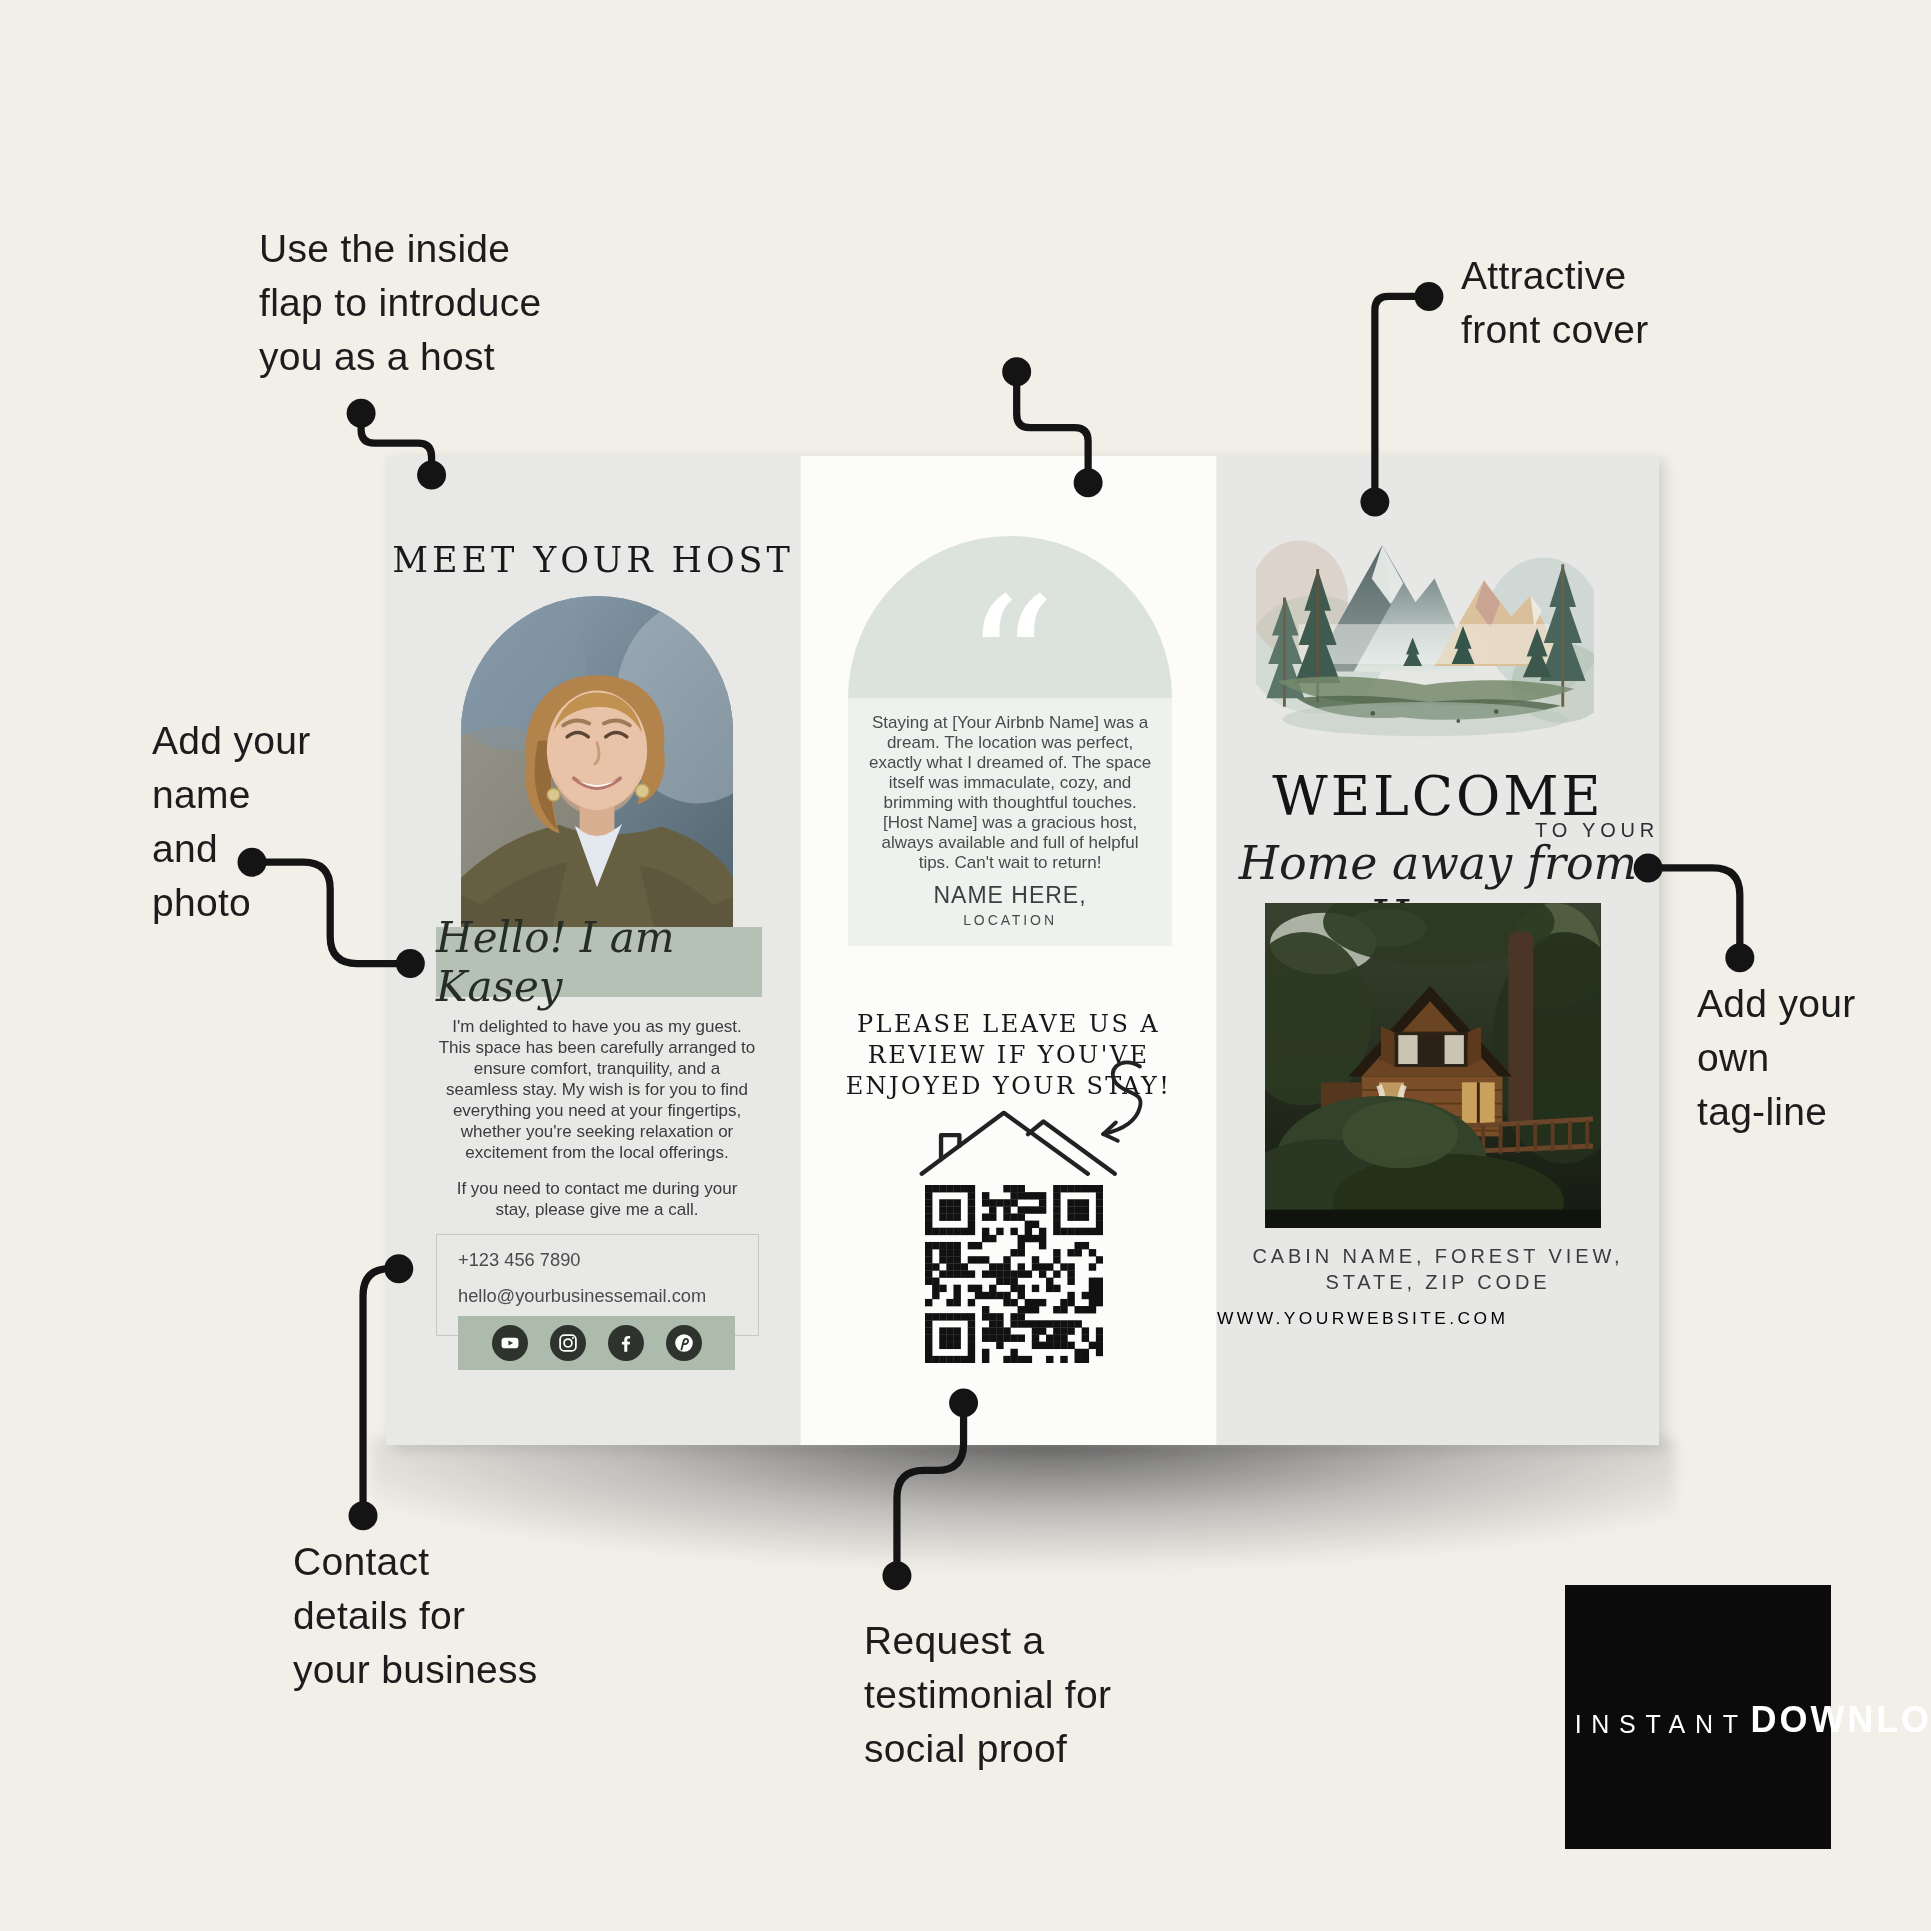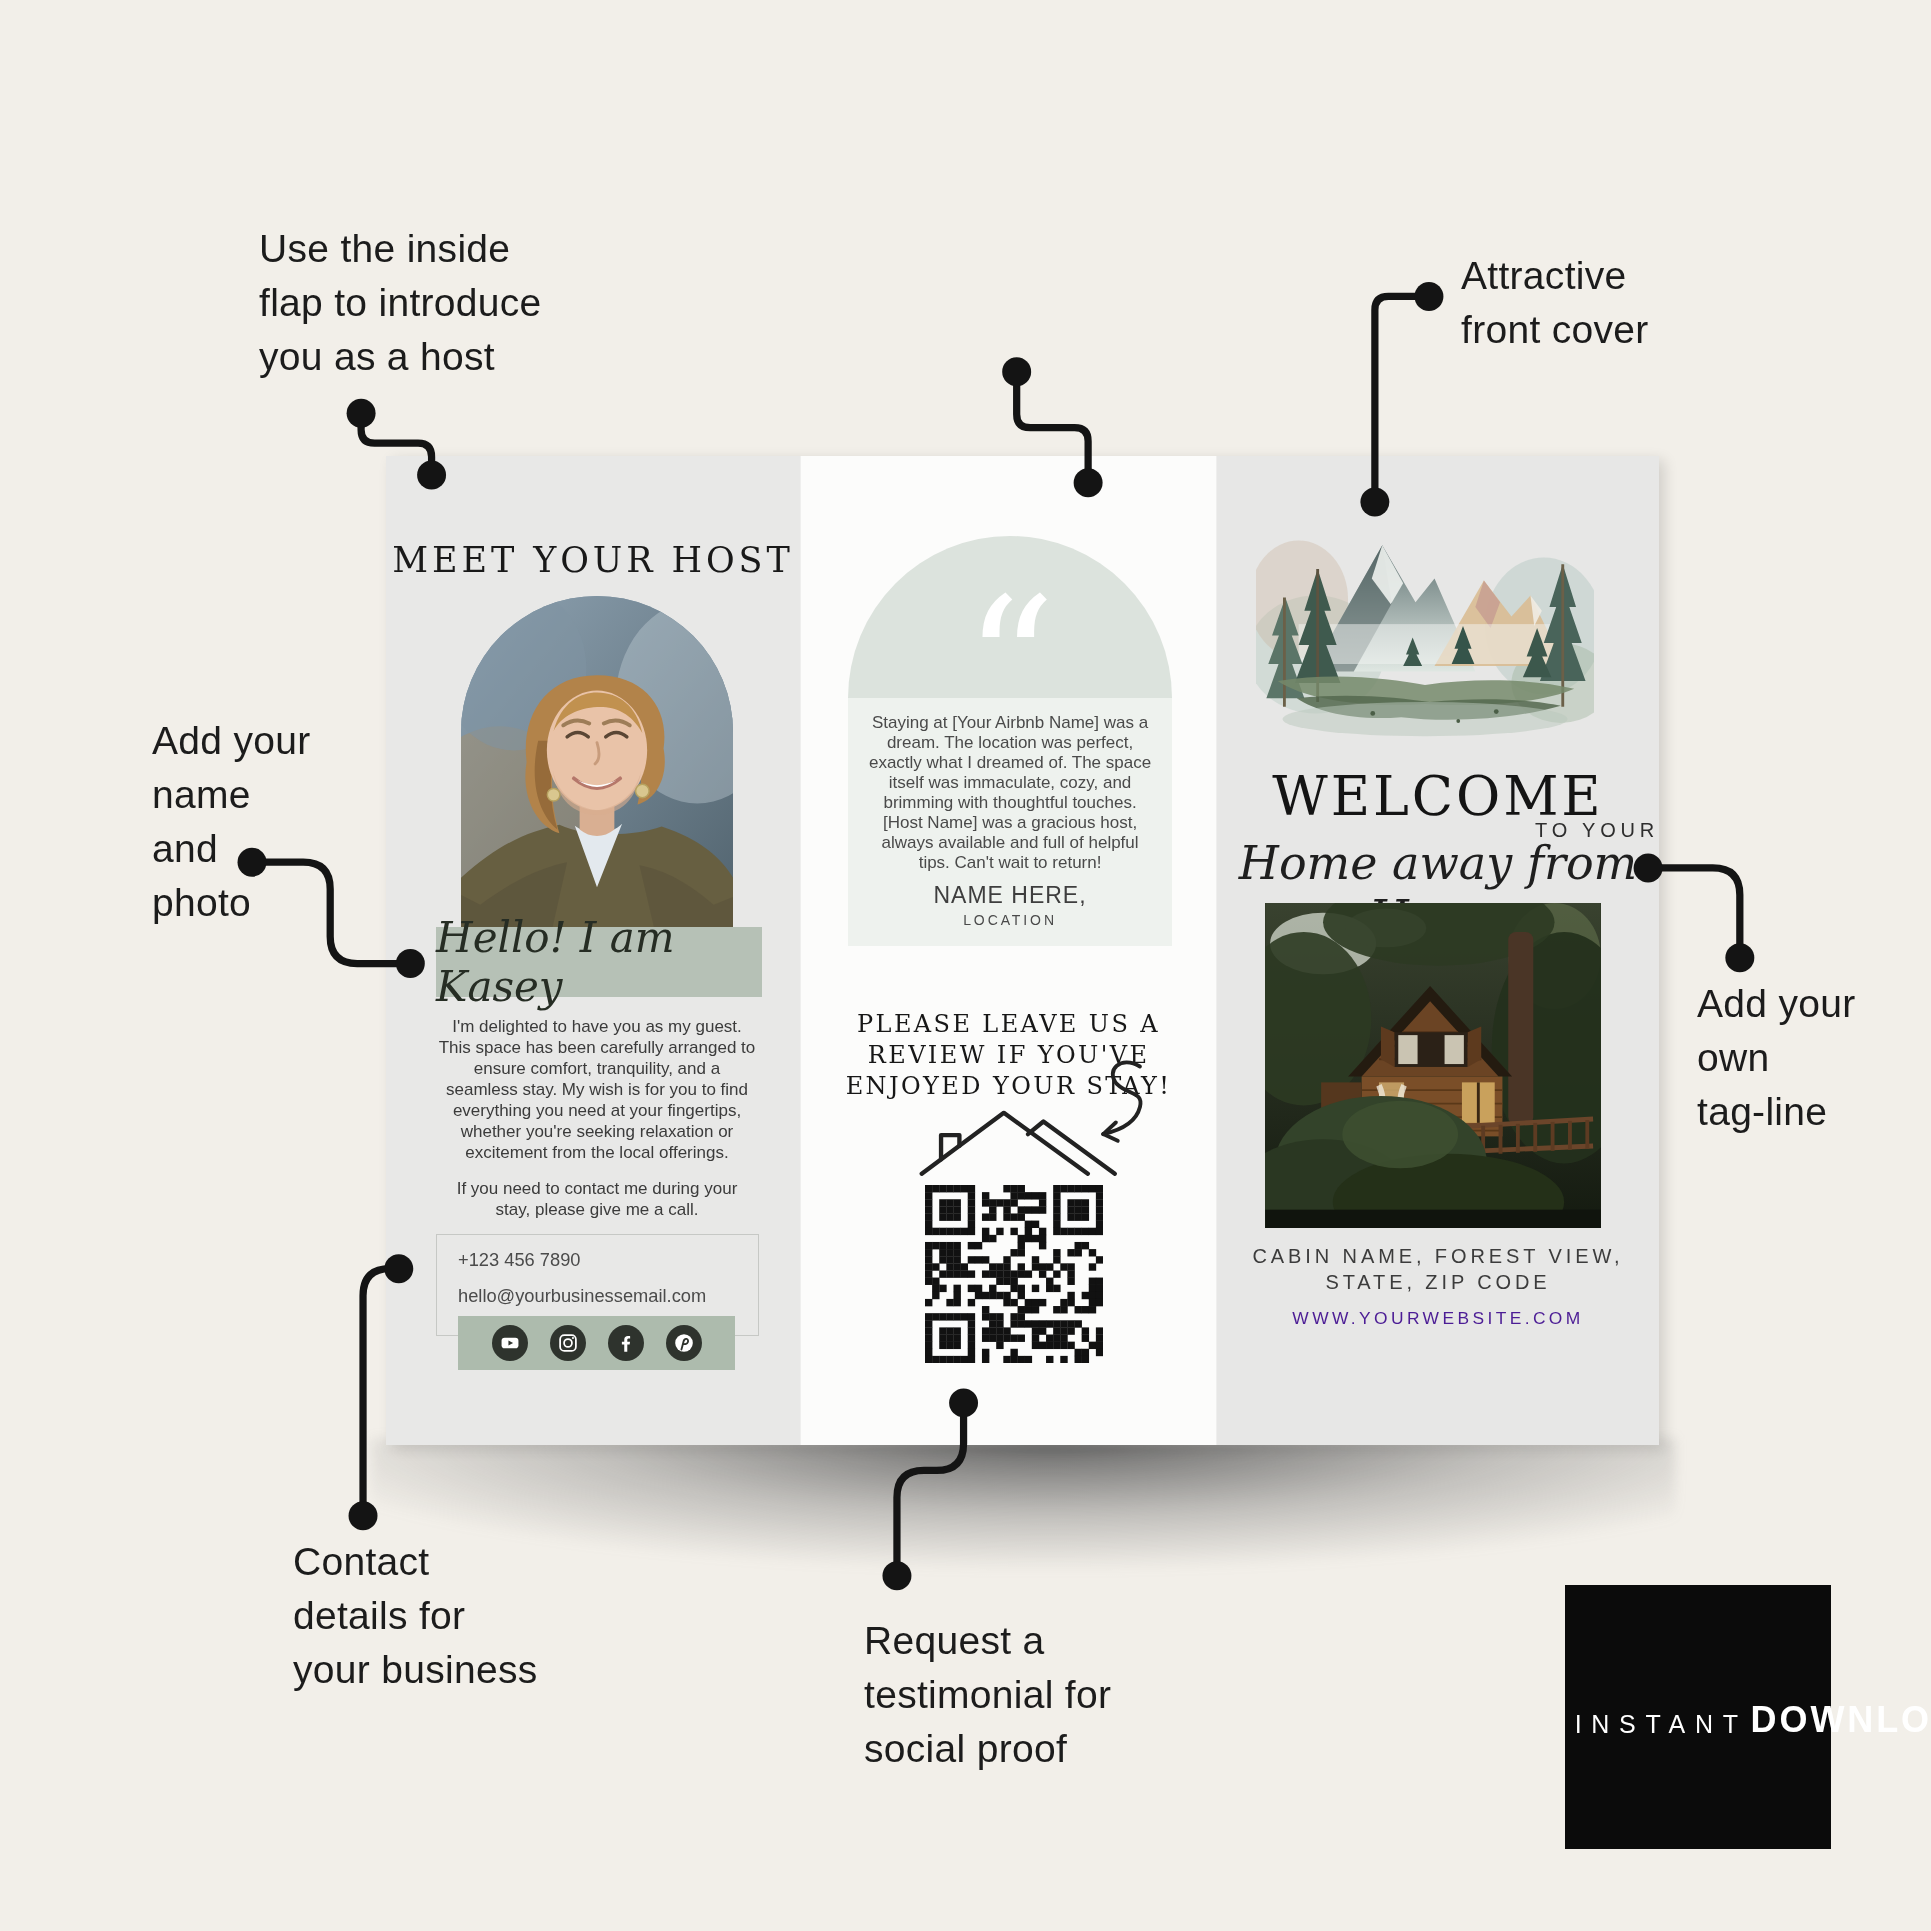--- a/index.html
+++ b/index.html
@@ -50,21 +50,21 @@
        letter-spacing:2.4px;color:#171717;}
   .house-art{position:absolute;left:0;top:597px;width:425px;height:140px;}
   .qr{position:absolute;left:125px;top:729px;width:178px;height:178px;}
   
   .wc-art{position:absolute;left:39px;top:56px;width:338px;height:228px;}
   .rp-title{position:absolute;left:0;right:0;top:293px;text-align:center;font-size:54px;letter-spacing:2.9px;color:#141414;}
   .rp-sub{position:absolute;left:0;right:0;top:363px;text-align:right;font-size:20px;letter-spacing:4.8px;color:#2e2e2e;}
   .rp-script{position:absolute;left:0;right:0;top:380px;text-align:center;font-size:46px;color:#1f1f1f;}
   .cabin{position:absolute;left:48px;top:447px;width:336px;height:325px;overflow:hidden;background:#1c2417;}
   .addr{position:absolute;left:0;right:0;top:787px;text-align:center;font-size:20px;letter-spacing:3.9px;line-height:26px;color:#3c3c3c;}
-  .web{position:absolute;left:0;right:0;top:852px;text-align:center;font-size:17.4px;letter-spacing:3.4px;color:#4c1d95;}
+  .web{position:absolute;left:0;right:0;top:852px;font-size:17.4px;letter-spacing:3.4px;color:#000000;}
   
   .badge{position:absolute;left:1565px;top:1585px;width:266px;height:264px;background:#0b0b0b;z-index:5;
          display:flex;flex-direction:row;align-items:center;}
   .badge-l1{margin-top:15.4px;color:#ffffff;font-size:25px;letter-spacing:9.7px;text-indent:9.7px;}
   .badge-l2{margin-top:6.8px;color:#ffffff;font-size:36px;letter-spacing:2.9px;text-indent:2.9px;font-weight:bold;}
 </style>
 </head>
 <body>
 
 <div class="stage">

